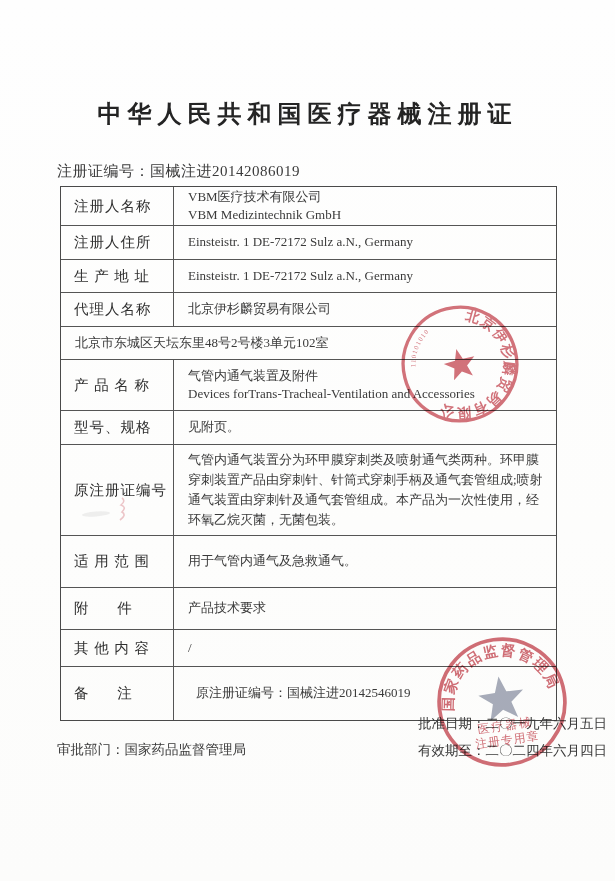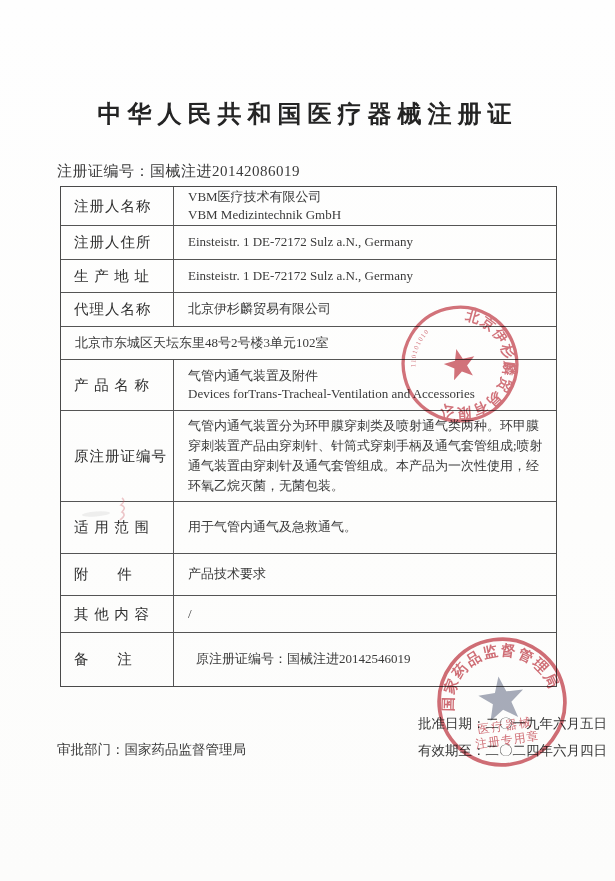--- a/index.html
+++ b/index.html
@@ -77,20 +77,24 @@
       <div class="cell-value">北京伊杉麟贸易有限公司</div>
     </div>
     <div class="row" style="height:32px">
       <div class="cell-value">北京市东城区天坛东里48号2号楼3单元102室</div>
     </div>
     <div class="row" style="height:50px">
       <div class="cell-label">产 品 名 称</div>
       <div class="cell-value">气管内通气装置及附件
 Devices forTrans-Tracheal-Ventilation and Accessories</div>
     </div>
+    <div class="row" style="height:33px">
+      <div class="cell-label">型号、规格</div>
+      <div class="cell-value">见附页。</div>
+    </div>
     <div class="row" style="height:90px">
       <div class="cell-label">原注册证编号</div>
       <div class="cell-value" style="font-size:13px;line-height:1.55">气管内通气装置分为环甲膜穿刺类及喷射通气类两种。环甲膜穿刺装置产品由穿刺针、针筒式穿刺手柄及通气套管组成;喷射通气装置由穿刺针及通气套管组成。本产品为一次性使用，经环氧乙烷灭菌，无菌包装。</div>
     </div>
     <div class="row" style="height:51px">
       <div class="cell-label">适 用 范 围</div>
       <div class="cell-value">用于气管内通气及急救通气。</div>
     </div>
     <div class="row" style="height:41px">
       <div class="cell-label">附      件</div>

